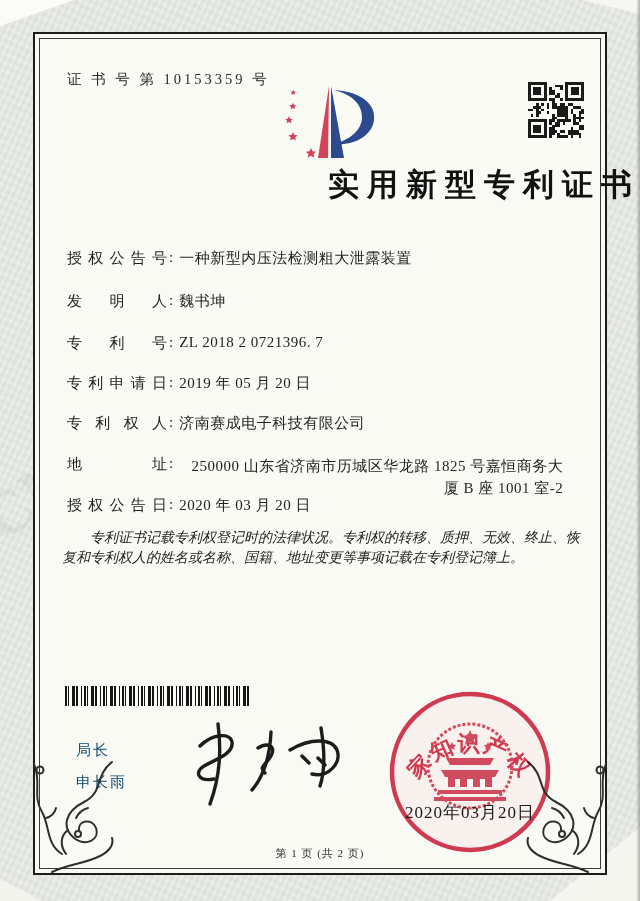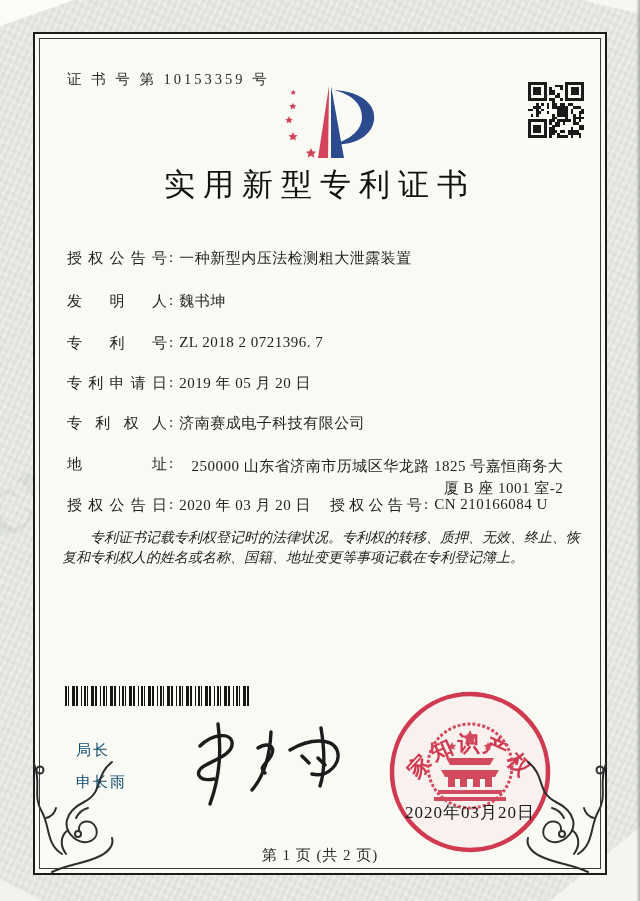--- a/index.html
+++ b/index.html
@@ -35,22 +35,22 @@
     pointer-events:none;white-space:nowrap;
   }
 
   .cert-no{
     position:absolute;left:67px;top:70px;font-size:14.5px;letter-spacing:3px;color:#2a2a2a;
   }
   .qr{position:absolute;left:528px;top:82px;width:56px;height:56px;}
   .logo{position:absolute;left:268px;top:84px;width:124px;height:80px;}
 
   .doc-title{
-    position:absolute;left:0;right:0;top:164px;text-align:center;
-    font-size:31px;font-weight:normal;letter-spacing:8px;color:#111;
+    position:absolute;left:0;right:0;top:164px;text-align:right;
+    font-size:31px;font-weight:bold;letter-spacing:8px;color:#111;
   }
 
   .field-row{position:absolute;left:67px;font-size:15px;color:#1f1f1f;}
   .flabel{
     display:inline-block;width:100px;vertical-align:top;
     text-align:justify;text-align-last:justify;-moz-text-align-last:justify;
   }
   .colon{display:inline-block;vertical-align:top;margin:0 6px 0 2px;}
   .fvalue{display:inline-block;vertical-align:top;letter-spacing:.5px;text-align:right;}
   .fvalue.wrap{width:384px;line-height:22px;}
@@ -75,21 +75,21 @@
   }
 
   .director{position:absolute;left:76px;top:741px;font-size:15px;color:#0c4a6e;}
   .director div{margin-bottom:13px;letter-spacing:2px;}
   .signature{position:absolute;left:172px;top:716px;width:190px;height:95px;}
 
   .seal{position:absolute;left:384px;top:686px;width:172px;height:180px;}
 
   .footer{
     position:absolute;left:0;right:0;top:846px;text-align:center;
-    font-size:15px;letter-spacing:1px;color:#2c2c2c;
+    font-size:11px;letter-spacing:1px;color:#2c2c2c;
   }
   .ornament{position:absolute;width:96px;height:116px;}
   .orn-left{left:22px;top:760px;}
   .orn-right{left:522px;top:760px;transform:scaleX(-1);}
   .edge-shade{position:absolute;right:0;top:0;width:4px;height:100%;background:linear-gradient(90deg,transparent,rgba(90,95,88,.45));}
 </style>
 </head>
 <body>
 
 <div class="texture"></div>
@@ -275,23 +275,20 @@
   <span class="flabel">专利申请日</span><span class="colon">:</span><span class="fvalue">2019 年 05 月 20 日</span>
 </div>
 <div class="field-row" style="top:414px">
   <span class="flabel">专利权人</span><span class="colon">:</span><span class="fvalue">济南赛成电子科技有限公司</span>
 </div>
 <div class="field-row" style="top:455px">
   <span class="flabel">地址</span><span class="colon">:</span><span class="fvalue wrap">250000 山东省济南市历城区华龙路 1825 号嘉恒商务大厦 B 座 1001 室-2</span>
 </div>
 <div class="field-row" style="top:496px">
   <span class="flabel">授权公告日</span><span class="colon">:</span><span class="fvalue">2020 年 03 月 20 日</span>
-  <span class="grant-right">
-    <span class="flabel small">授权公告号</span><span class="colon">:</span><span class="fvalue">CN 210166084 U</span>
-  </span>
 </div>
 
 <div class="body-text">
   <p>专利证书记载专利权登记时的法律状况。专利权的转移、质押、无效、终止、恢复和专利权人的姓名或名称、国籍、地址变更等事项记载在专利登记簿上。</p>
 </div>
 
 <div class="barcode"></div>
 
 <div class="director">
   <div>局长</div>

